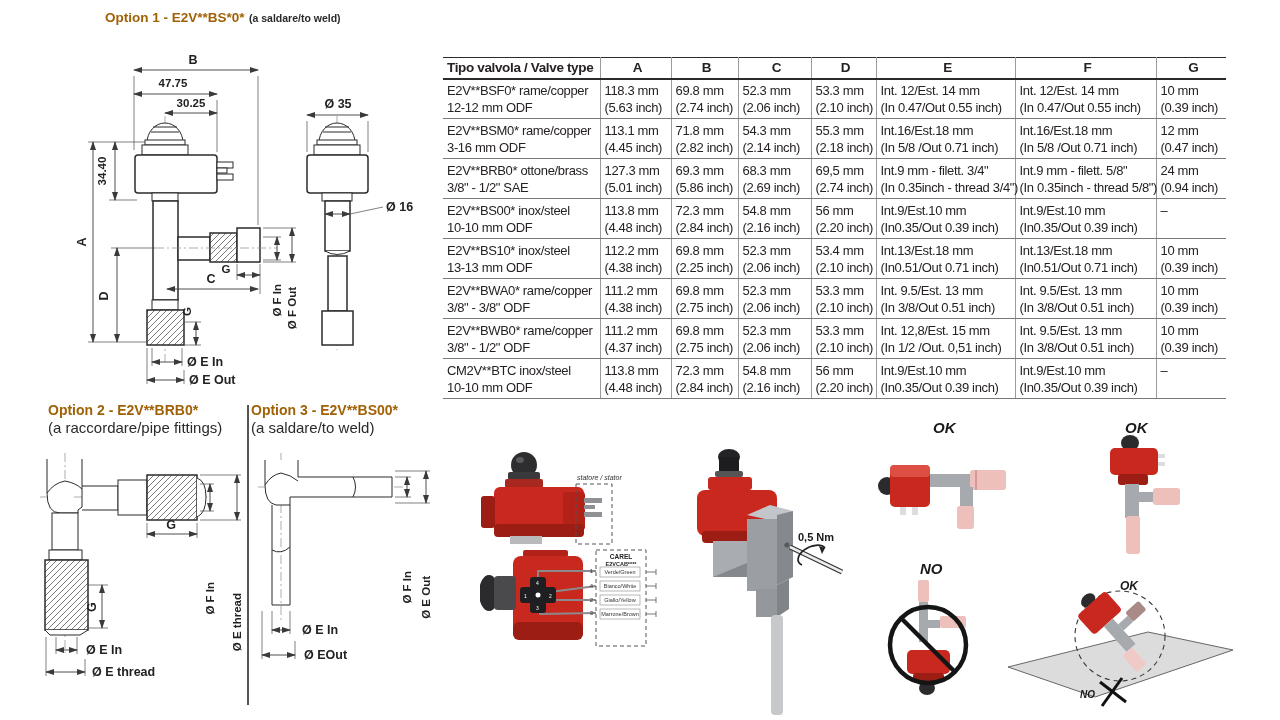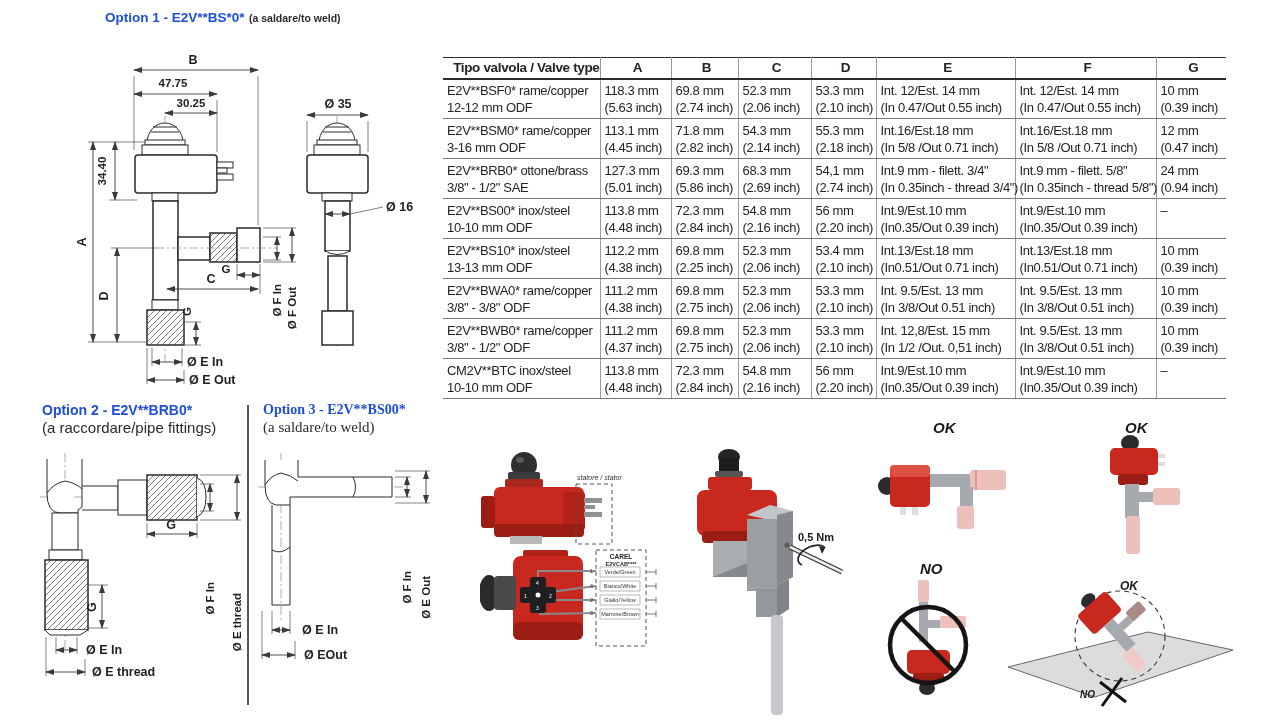--- a/index.html
+++ b/index.html
@@ -1,31 +1,31 @@
 <!DOCTYPE html>
 <html><head>
 <meta charset="utf-8">
 <style>
   html,body{margin:0;padding:0;background:#fff;}
   .page{position:relative;width:1280px;height:720px;background:#ffffff;overflow:hidden;
         font-family:"Liberation Sans",sans-serif;color:#262223;}
   .abs{position:absolute;}
   
-  .sec-title{font-weight:bold;font-size:13.5px;color:#1d4ed8;white-space:nowrap;}
+  .sec-title{font-weight:bold;font-size:13.5px;color:#a16207;white-space:nowrap;}
   .sec-sub{font-weight:bold;font-size:10.5px;color:#2a2a2c;}
   .sec-sub-block{font-weight:normal;font-size:15px;color:#2a2a2c;margin-top:1px;}
   
   .dims-table{border-collapse:collapse;table-layout:fixed;width:783px;
               font-size:13px;letter-spacing:-0.35px;color:#262223;}
   .dims-table th,.dims-table td{padding:0 0 0 4px;vertical-align:middle;white-space:nowrap;overflow:visible;}
   .dims-table thead tr{height:21px;}
   .dims-table tbody tr{height:40px;margin-top:48px;}
   .dims-table{border-top:1.5px solid #2b2b2d;}
   .dims-table thead th{border-bottom:2px solid #2b2b2d;font-weight:bold;text-align:center;font-size:13.5px;}
-  .dims-table thead th:first-child{text-align:right;margin-left:28px;}
+  .dims-table thead th:first-child{text-align:left;margin-left:28px;}
   .dims-table tbody td{border-bottom:1px solid #77787b;}
   .dims-table th+th,.dims-table td+td{border-left:1px solid #9a9b9e;}
   .cell-l1,.cell-l2{line-height:17px;height:17px;}
   
   .outline{fill:#ffffff;stroke:#2b2b2d;stroke-width:1.5;}
   .outline-t{fill:#ffffff;stroke:#2b2b2d;stroke-width:1;}
   .hatchfill{stroke:#2b2b2d;stroke-width:1.5;}
   .dimline{stroke:#3a3a3c;stroke-width:0.9;fill:none;}
   .extline{stroke:#4a4a4c;stroke-width:0.7;}
   .cline{stroke:#8a8a8c;stroke-width:0.7;stroke-dasharray:9 3 2 3;fill:none;}
@@ -156,21 +156,21 @@
       <line class="extline" x1="262" y1="91" x2="262" y2="122"></line>
       <line class="extline" x1="323" y1="91" x2="323" y2="122"></line>
       <line class="dimline" x1="262" y1="85" x2="323" y2="85" marker-start="url(#arwS)" marker-end="url(#arwE)"></line>
       <text class="dimtext-lg" x="293" y="78" text-anchor="middle">Ø 35</text>
       <line class="dimline" x1="280" y1="184" x2="305" y2="184" marker-start="url(#arwS)" marker-end="url(#arwE)"></line>
       <line class="extline" x1="305" y1="184" x2="338" y2="177"></line>
       <text class="dimtext-lg" x="341" y="181">Ø 16</text>
     </g>
   </svg>
 
-  <div class="abs" style="left:42px;top:402px;">
+  <div class="abs" style="left:48px;top:402px;">
     <div class="sec-title" style="font-size:14px">Option 2 - E2V**BRB0*</div>
     <div class="sec-sub-block">(a raccordare/pipe fittings)</div>
   </div>
 
   <svg class="abs" style="left:40px;top:445px;" width="205" height="265" viewBox="0 0 205 265">
     <g>
       <line class="cline" x1="0" y1="52" x2="168" y2="52"></line>
       <line class="cline" x1="25" y1="8" x2="25" y2="208"></line>
       <path class="outline-t" d="M7,14 L7,48 Q7,68 20,68 L38,68 L38,65 L42,62 L42,41 L78,41 L78,65 L42,65" fill="none"></path>
       <line class="outline-t" x1="42" y1="14" x2="42" y2="41"></line>
@@ -206,21 +206,21 @@
       <text class="dimtext-lg" x="46" y="209">Ø E In</text>
       <line class="extline" x1="6" y1="192" x2="6" y2="231"></line>
       <line class="extline" x1="45" y1="214" x2="45" y2="231"></line>
       <line class="dimline" x1="6" y1="227" x2="45" y2="227" marker-start="url(#arwS)" marker-end="url(#arwE)"></line>
       <text class="dimtext-lg" x="52" y="231">Ø E thread</text>
     </g>
   </svg>
 
   <div class="divider" style="left:247px;top:405px;height:300px;"></div>
 
-  <div class="abs" style="left:263px;top:402px;font-family:Liberation Serif, serif;">
+  <div class="abs" style="left:251px;top:402px;">
     <div class="sec-title" style="font-size:14px">Option 3 - E2V**BS00*</div>
     <div class="sec-sub-block">(a saldare/to weld)</div>
   </div>
 
   <svg class="abs" style="left:258px;top:445px;" width="185" height="265" viewBox="0 0 185 265">
     <g>
       <line class="cline" x1="0" y1="42" x2="145" y2="42"></line>
       <line class="cline" x1="23" y1="8" x2="23" y2="175"></line>
       <path class="outline-t" d="M7,15 L7,40 Q7,58 18,60 L32,60 L32,52 L134,52 L134,32 L40,32 L40,15" fill="none"></path>
       <path class="outline-t" d="M7,40 Q13,30 23,28 Q33,30 40,36" fill="none"></path>
@@ -354,21 +354,21 @@
             </td>
             <td>
               <div class="cell-l1">69.3 mm</div>
               <div class="cell-l2">(5.86 inch)</div>
             </td>
             <td>
               <div class="cell-l1">68.3 mm</div>
               <div class="cell-l2">(2.69 inch)</div>
             </td>
             <td>
-              <div class="cell-l1">54,1 mm</div>
+              <div class="cell-l1">69,5 mm</div>
               <div class="cell-l2">(2.74 inch)</div>
             </td>
             <td>
               <div class="cell-l1">Int.9 mm - filett. 3/4"</div>
               <div class="cell-l2">(In 0.35inch - thread 3/4")</div>
             </td>
             <td>
               <div class="cell-l1">Int.9 mm - filett. 5/8"</div>
               <div class="cell-l2">(In 0.35inch - thread 5/8")</div>
             </td>

